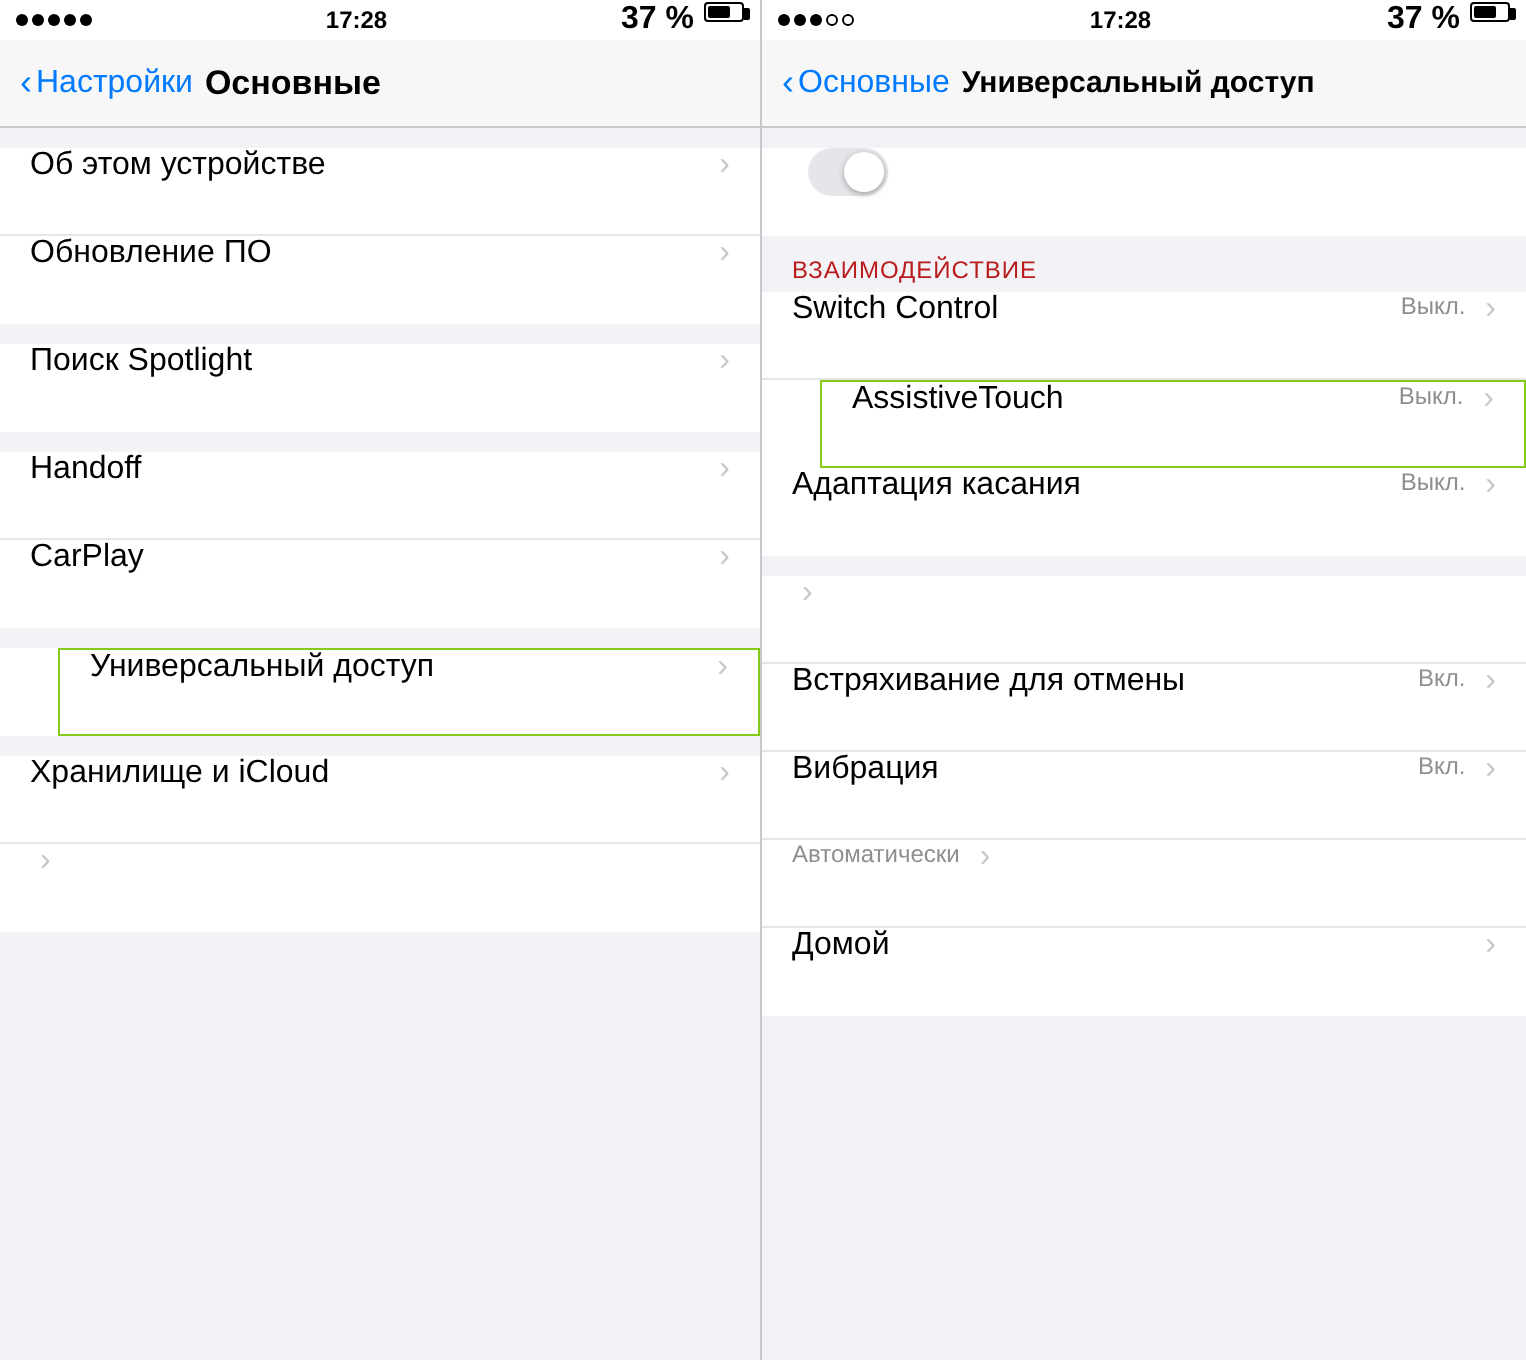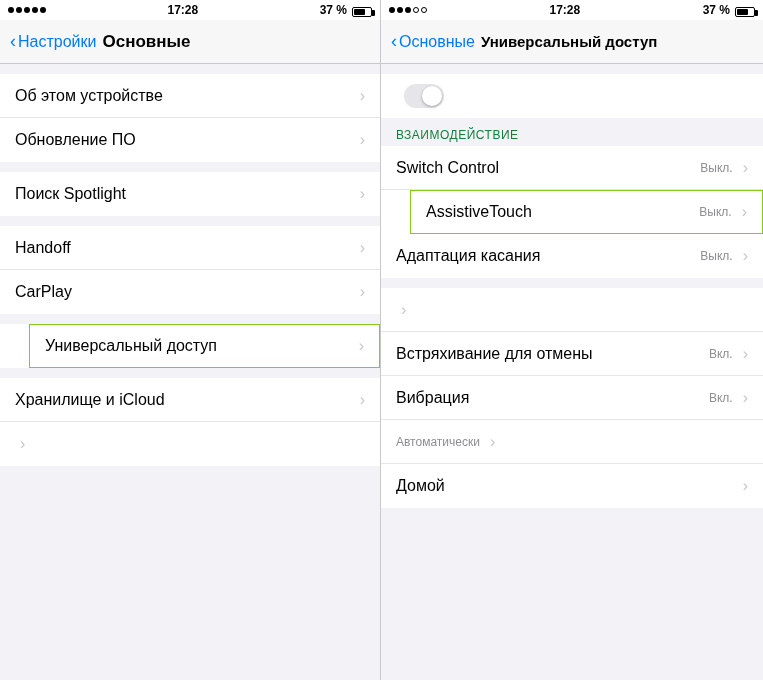--- a/index.html
+++ b/index.html
@@ -31,21 +31,21 @@
       display: flex;
       align-items: center;
       justify-content: space-between;
       padding: 0 8px;
       font-size: 11px;
       font-weight: 600;
       flex-shrink: 0;
     }
     .status-bar .left { display: flex; align-items: center; gap: 4px; }
     .status-bar .center { font-size: 12px; font-weight: 600; }
-    .status-bar .right { display: flex; align-items: flex-end; gap: 3px; font-size: 12px; }
+    .status-bar .right { display: flex; align-items: flex-start; gap: 3px; font-size: 16px; }
 
     
     .nav-bar {
       height: 44px;
       background: #f7f7f7;
       border-bottom: 1px solid #c8c8cc;
       display: flex;
       align-items: center;
       padding: 0 10px;
       flex-shrink: 0;
@@ -80,21 +80,21 @@
 
     .section-gap {
       height: 10px;
       background: #f2f2f7;
     }
 
     .settings-row {
       height: 44px;
       background: #fff;
       display: flex;
-      align-items: center;
+      align-items: flex-start;
       padding: 0 15px;
       border-bottom: 1px solid #e5e5ea;
       cursor: pointer;
       position: relative;
     }
     .settings-row:last-child {
       border-bottom: none;
     }
     .settings-row .row-label {
       flex: 1;
@@ -124,21 +124,21 @@
 
     .section-header {
       height: 28px;
       background: #f2f2f7;
       display: flex;
       align-items: flex-end;
       padding: 0 15px 4px;
     }
     .section-header-text {
       font-size: 12px;
-      color: #15803d;
+      color: #b91c1c;
       text-transform: uppercase;
       letter-spacing: 0.5px;
     }
 
     .row-value {
       font-size: 12px;
       color: #8e8e93;
       margin-right: 5px;
     }
 

